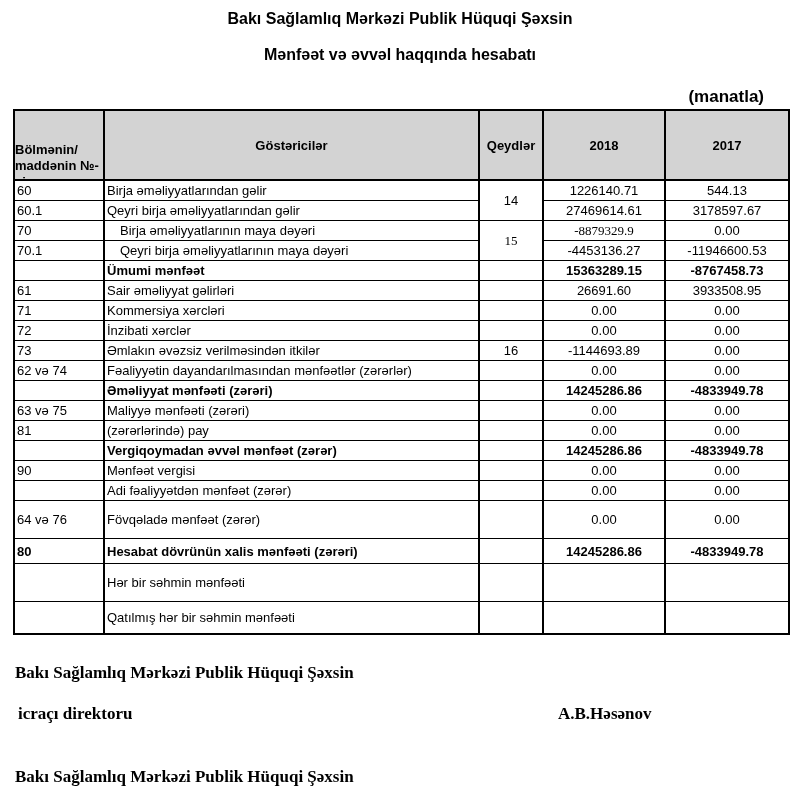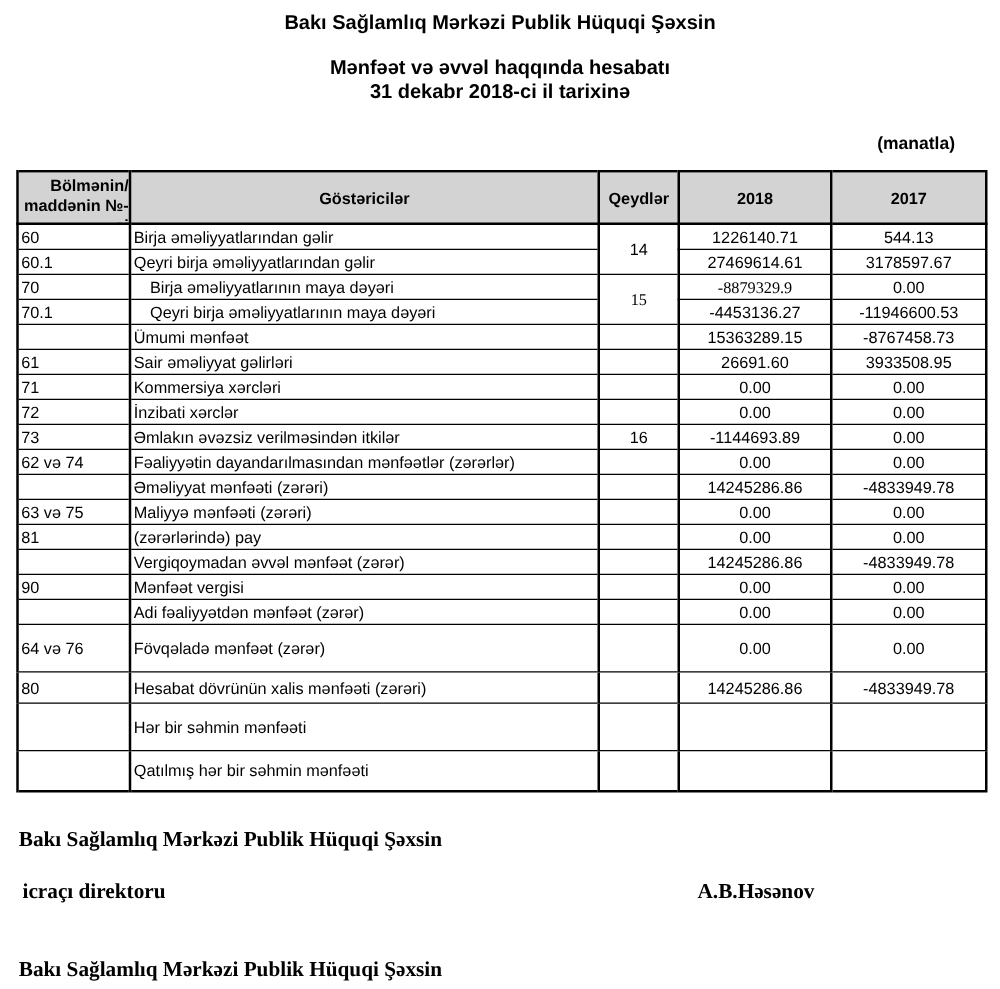--- a/index.html
+++ b/index.html
@@ -11,56 +11,56 @@
   .doc-title {
     margin: 10px 0 0 0;
     font-size: 16px; font-weight: bold; text-align: center;
   }
   .doc-subtitle {
     margin: 17px 0 0 0;
     font-size: 16px; font-weight: bold; text-align: center;
     line-height: 19px;
   }
   .currency-note {
-    margin: 23px 36px 14px 0;
-    font-size: 14px; font-weight: bold; text-align: right;
+    margin: 23px 36px 2px 0;
+    font-size: 17px; font-weight: bold; text-align: right;
   }
   table.report {
     border-collapse: collapse; table-layout: fixed;
     margin: 2px 0 0 13px; width: 777px;
     border: 2px solid #000;
   }
   .report th, .report td {
     border: 1px solid #000;
     border-left-width: 2px; border-right-width: 2px;
     overflow: hidden;
   }
   .report thead th {
     background: #d3d3d3;
     border-bottom: 2px solid #000;
     font-size: 13px; font-weight: bold;
     padding: 0; vertical-align: middle;
   }
   .col1-wrap {
     height: 37px; overflow: hidden;
-    line-height: 16px; text-align: right; padding-top: 3px;
+    line-height: 16px; text-align: left; padding-top: 3px; margin-top: 28px;
   }
   .col1-wrap span { display: block; }
   .report td {
     font-size: 13px; height: 19px; line-height: 15px;
     padding: 0 2px; vertical-align: middle;
   }
   .c-num  { }
   .c-label{ text-align: left; padding-left: 3px; }
   .c-label.indent { padding-left: 15px; }
   .c-note { text-align: center; }
   .note-merged { vertical-align: bottom; padding-bottom: 2px; }
   .c-val  { text-align: center; }
   .serif  { font-family: "Liberation Serif", serif; font-size: 14.5px; }
-  tr.bold td { font-weight: normal; }
+  tr.bold td { font-weight: bold; }
   tr.h37 > td { height: 37px; }
   tr.h24 > td { height: 24px; }
   tr.h31 > td { height: 31px; }
   .sig {
     position: relative; margin-left: 15px;
     font-family: "Liberation Serif", serif;
     font-weight: bold; font-size: 17px; line-height: 19px;
   }
   .sig1 { margin-top: 28px; }
   .sig2 { margin-top: 44px; }
@@ -74,21 +74,20 @@
 </style>
 </head>
 <body>
 
 <div>
 
   <div class="doc-title">Bakı Sağlamlıq Mərkəzi Publik Hüquqi Şəxsin</div>
 
   <div class="doc-subtitle">
     <span>Mənfəət və əvvəl haqqında hesabatı</span><br>
-    <span>31 dekabr 2018-ci il tarixinə</span>
   </div>
 
   <div class="currency-note">(manatla)</div>
 
   <table class="report">
     <colgroup>
       <col style="width:90px">
         <col style="width:375px">
         <col style="width:64px">
         <col style="width:122px">

